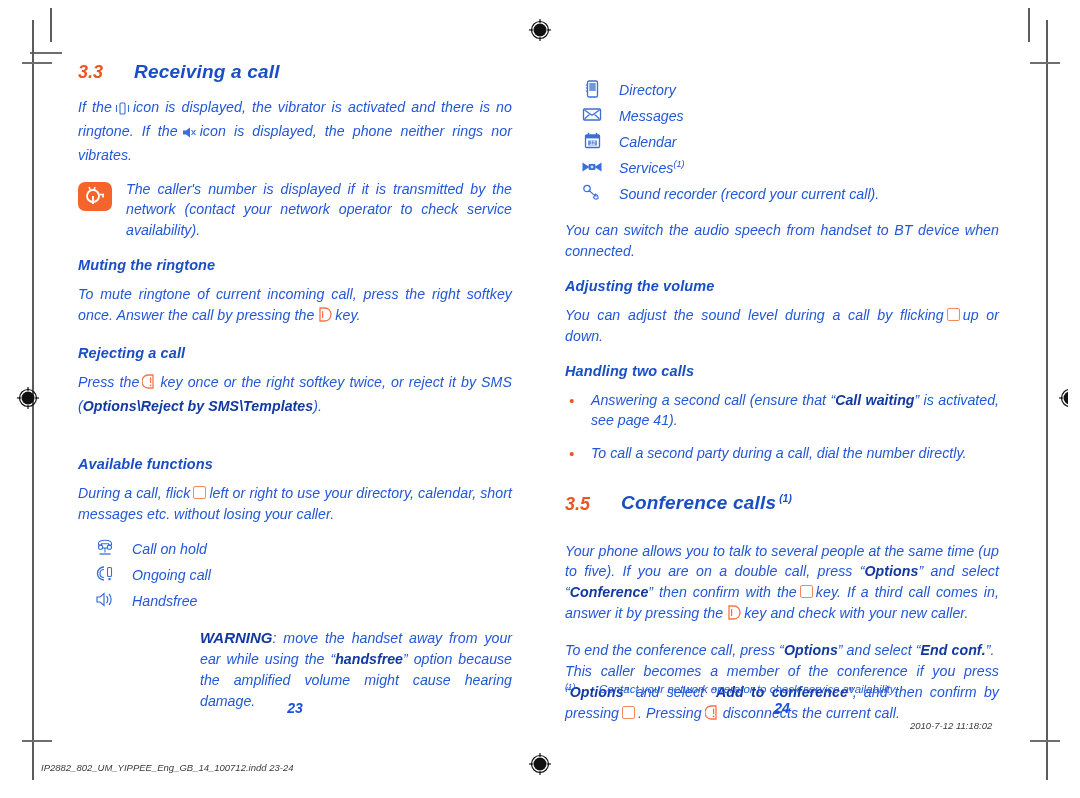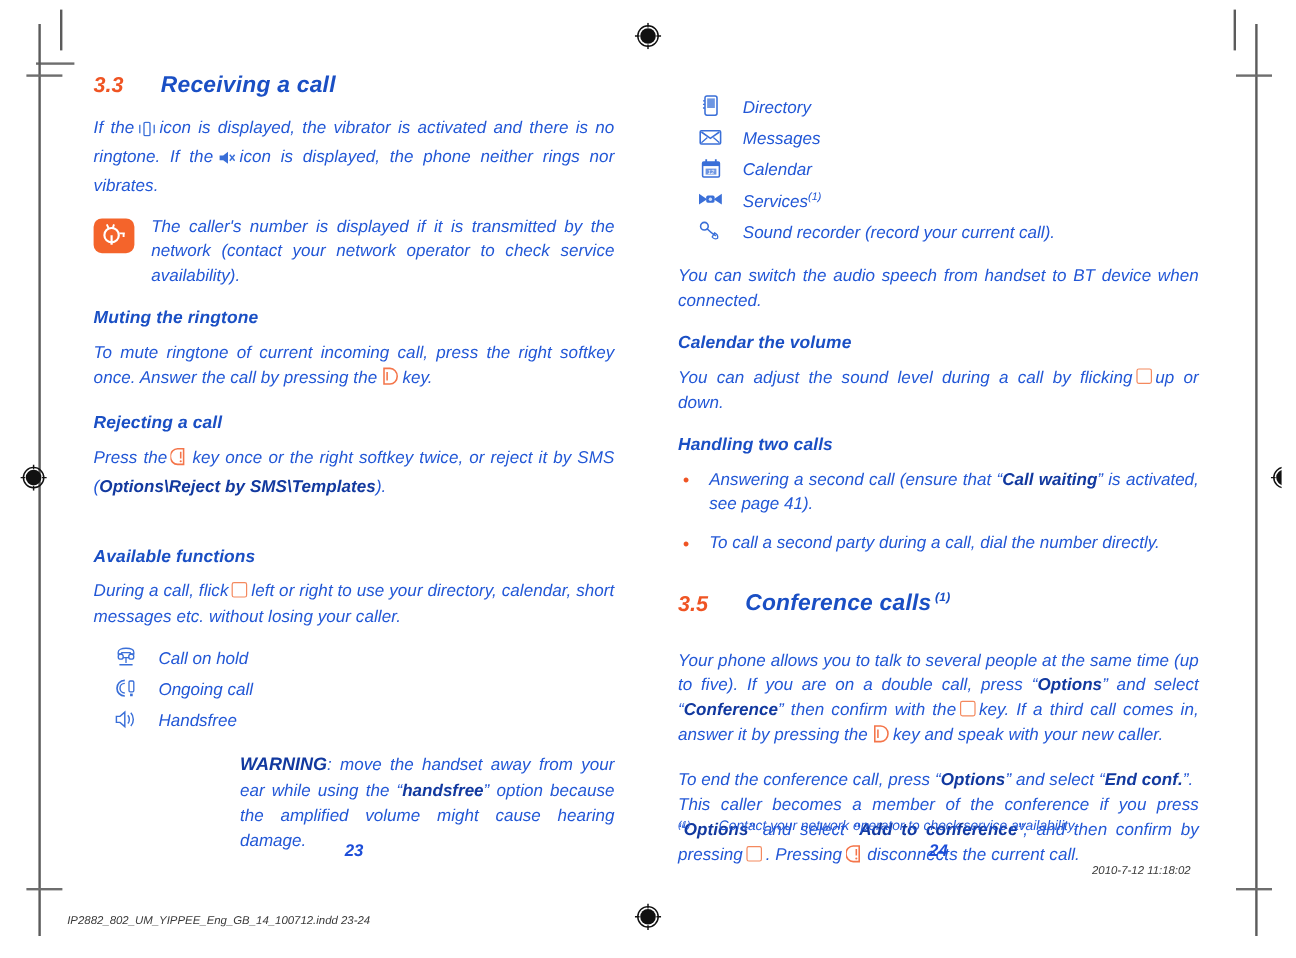--- a/index.html
+++ b/index.html
@@ -429,21 +429,21 @@
             <path d="M7.2 6.6 C10 9.4 12 11 14.5 12.5" fill="none" stroke="#3a6fd8" stroke-width="1.3"></path>
             <path d="M13.5 10 C15.5 11 16.5 12.5 16 14.5 C14.5 15.5 12.5 15 11.5 13.5 Z" fill="none" stroke="#3a6fd8" stroke-width="1.1"></path>
           </svg>
         </span>
         <span class="icon-label">Sound recorder (record your current call).</span>
       </div>
     </div>
 
     <p class="body">You can switch the audio speech from handset to BT device when connected.</p>
 
-    <div class="sub-head">Calendar the volume</div>
+    <div class="sub-head">Adjusting the volume</div>
 
     <p class="body">
       <span>You can adjust the sound level during a call by flicking</span><span class="navkey"></span><span>up or down.</span>
     </p>
 
     <div class="sub-head">Handling two calls</div>
 
     <div class="bullet-row">
       <span class="bullet-dot">•</span>
       <span class="bullet-text"><span>Answering a second call (ensure that “</span><span class="b">Call waiting</span><span>” is activated, see page 41).</span></span>
@@ -460,21 +460,21 @@
       <span class="sec-num">3.5</span>
       <span class="sec-title"><span>Conference calls</span><span class="sec-sup">(1)</span></span>
     </div>
 
     <div style="height:12px;"></div>
 
     <p class="body">
       <span>Your phone allows you to talk to several people at the same time (up to five). If you are on a double call, press “</span><span class="b">Options</span><span>” and select “</span><span class="b">Conference</span><span>” then confirm with the</span><span class="navkey"></span><span>key. If a third call comes in, answer it by pressing the</span><span class="keyglyph"><svg width="15" height="17" viewBox="0 0 15 17">
             <path d="M3 2 L8 2 A6 6.5 0 0 1 8 15 L3 15 Z" fill="none" stroke="#f4754a" stroke-width="1.3"></path>
             <line x1="5.6" y1="5" x2="5.6" y2="12" stroke="#f4754a" stroke-width="1.3"></line>
-          </svg></span><span>key and speak with your new caller.</span>
+          </svg></span><span>key and check with your new caller.</span>
     </p>
 
     <p class="body last">
       <span>To end the conference call, press “</span><span class="b">Options</span><span>” and select “</span><span class="b">End conf.</span><span>”.</span>
     </p>
 
     <p class="body">
       <span>This caller becomes a member of the conference if you press “</span><span class="b">Options</span><span>” and select “</span><span class="b">Add to conference</span><span>”, and then confirm by pressing</span><span class="navkey"></span><span>. Pressing</span><span class="keyglyph"><svg width="15" height="17" viewBox="0 0 15 17">
             <path d="M11 2 L6 2 A6 6.5 0 0 0 6 15 L11 15 Z" fill="none" stroke="#f4754a" stroke-width="1.3"></path>
             <line x1="8.6" y1="4.5" x2="8.6" y2="10" stroke="#f4754a" stroke-width="1.3"></line>
@@ -484,19 +484,19 @@
   </div>
 
   <div class="footnote" style="left:565px; top:681px; width:430px;">
     <span class="fn-mark">(1)</span>
     <span>Contact your network operator to check service availability.</span>
   </div>
 
   <div class="pagenum" style="left:265px; top:700px;">23</div>
   <div class="pagenum" style="left:752px; top:700px;">24</div>
 
-  <div class="slug" style="left:56px; top:762px;">IP2882_802_UM_YIPPEE_Eng_GB_14_100712.indd  23-24</div>
+  <div class="slug" style="left:41px; top:762px;">IP2882_802_UM_YIPPEE_Eng_GB_14_100712.indd  23-24</div>
   <div class="slug" style="left:910px; top:720px;">2010-7-12  11:18:02</div>
 
   <div class="cropmark thin" style="left:22px; top:740px; width:30px; height:1.5px;"></div>
   <div class="cropmark thin" style="left:1030px; top:740px; width:30px; height:1.5px;"></div>
 
 </div>
 
 </body></html>

